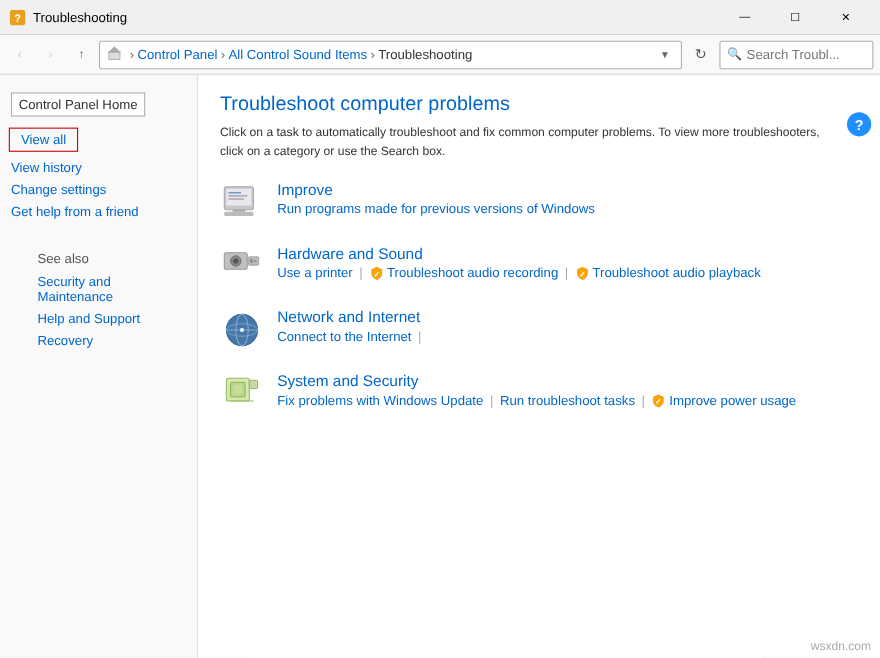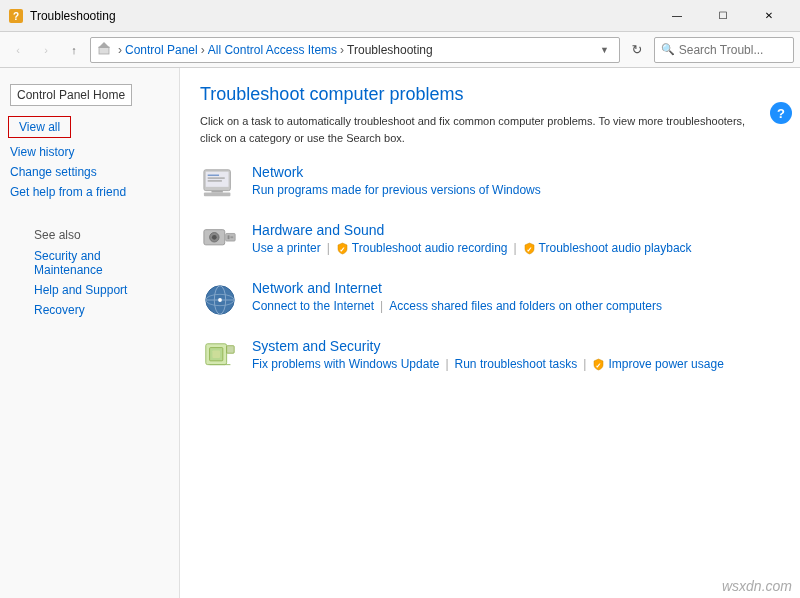--- a/index.html
+++ b/index.html
@@ -198,23 +198,22 @@
       position: absolute;
       right: 8px;
       top: 34px;
     }
 
     
     .watermark {
       position: absolute;
       bottom: 4px;
       right: 8px;
-      font-size: 14px;
+      font-size: 11px;
       color: #aaa;
-      font-style: italic;
     }
   </style>
 </head>
 <body>
 
 <div class="title-bar">
   <span class="title-bar-icon">
     <svg viewBox="0 0 16 16" width="16" height="16">
       <rect x="1" y="1" width="14" height="14" rx="2" fill="#e8a020"></rect>
       <text x="8" y="12" text-anchor="middle" fill="white" font-size="10" font-weight="bold">?</text>
@@ -235,21 +234,21 @@
   <div class="address-path">
     <span style="margin-right:4px;">
       <svg width="14" height="14" viewBox="0 0 14 14">
           <rect x="2" y="6" width="10" height="7" fill="#ddd" stroke="#aaa" stroke-width="0.8"></rect>
           <polygon points="7,1 1,7 13,7" fill="#aaa"></polygon>
         </svg>
     </span>
     <span class="sep">›</span>
     <span class="path-link">Control Panel</span>
     <span class="sep">›</span>
-    <span class="path-link">All Control Access Items</span>
+    <span class="path-link">All Control Sound Items</span>
     <span class="sep">›</span>
     <span class="path-current">Troubleshooting</span>
     <span style="flex:1"></span>
     <span class="address-dropdown">▼</span>
   </div>
   <button class="refresh-btn">↻</button>
   <div class="search-box">
     <span class="search-icon-wrap">🔍</span>
     <input type="text" placeholder="Search Troubl..." style="">
   </div>
@@ -281,21 +280,21 @@
           <rect x="2" y="4" width="28" height="22" rx="2" fill="#c8c8c8" stroke="#aaa" stroke-width="1"></rect>
           <rect x="4" y="6" width="24" height="16" fill="#e8e8f0"></rect>
           <rect x="2" y="28" width="28" height="4" rx="1" fill="#bbb"></rect>
           <rect x="10" y="26" width="12" height="2" fill="#aaa"></rect>
           <rect x="6" y="9" width="12" height="1.5" fill="#7799cc"></rect>
           <rect x="6" y="12" width="18" height="1.5" fill="#aaa"></rect>
           <rect x="6" y="15" width="15" height="1.5" fill="#aaa"></rect>
         </svg>
       </div>
       <div class="cat-info">
-        <span class="cat-title">Network</span>
+        <span class="cat-title">Improve</span>
         <div class="cat-links">
           <span class="cat-link">Run programs made for previous versions of Windows</span>
         </div>
       </div>
     </div>
 
     <div class="category-item">
       <div class="cat-icon">
         <svg width="38" height="38" viewBox="0 0 38 38">
           <rect x="2" y="6" width="22" height="16" rx="2" fill="#c0c0c0" stroke="#999" stroke-width="1"></rect>
@@ -338,21 +337,20 @@
           <line x1="4" y1="19" x2="34" y2="19" stroke="#88aacc" stroke-width="1"></line>
           <ellipse cx="19" cy="19" rx="15" ry="6" fill="none" stroke="#88aacc" stroke-width="0.8"></ellipse>
           <circle cx="19" cy="19" r="2" fill="white"></circle>
         </svg>
       </div>
       <div class="cat-info">
         <span class="cat-title">Network and Internet</span>
         <div class="cat-links">
           <span class="cat-link">Connect to the Internet</span>
           <span class="cat-sep">|</span>
-          <span class="cat-link">Access shared files and folders on other computers</span>
         </div>
       </div>
     </div>
 
     <div class="category-item">
       <div class="cat-icon">
         <svg width="38" height="38" viewBox="0 0 38 38">
           <rect x="4" y="4" width="22" height="22" rx="2" fill="#d4e8b0" stroke="#99bb66" stroke-width="1"></rect>
           <rect x="8" y="8" width="14" height="14" rx="1" fill="#b8d890" stroke="#88aa44" stroke-width="0.8"></rect>
           <rect x="11" y="11" width="8" height="8" rx="1" fill="#ccdd99"></rect>

